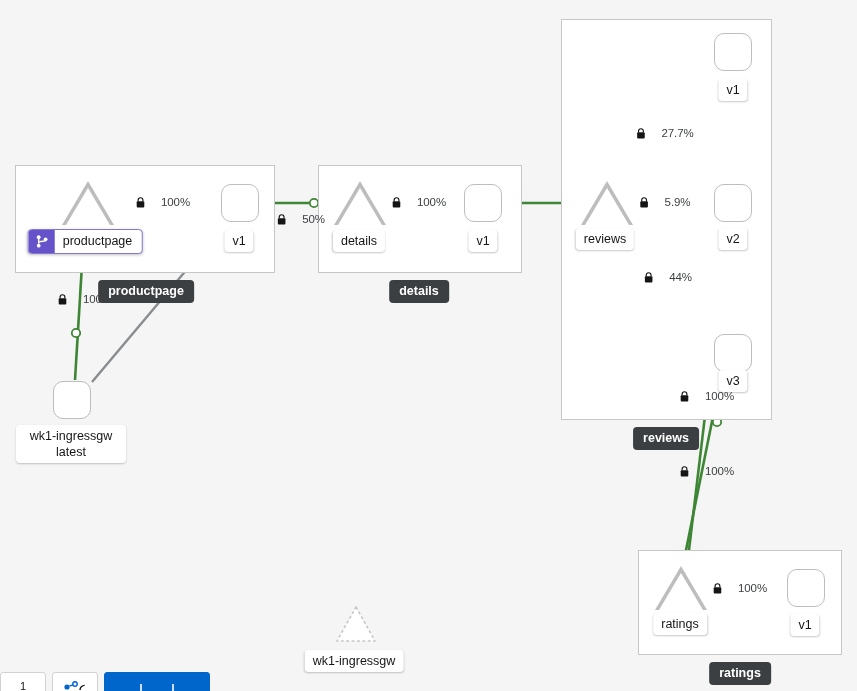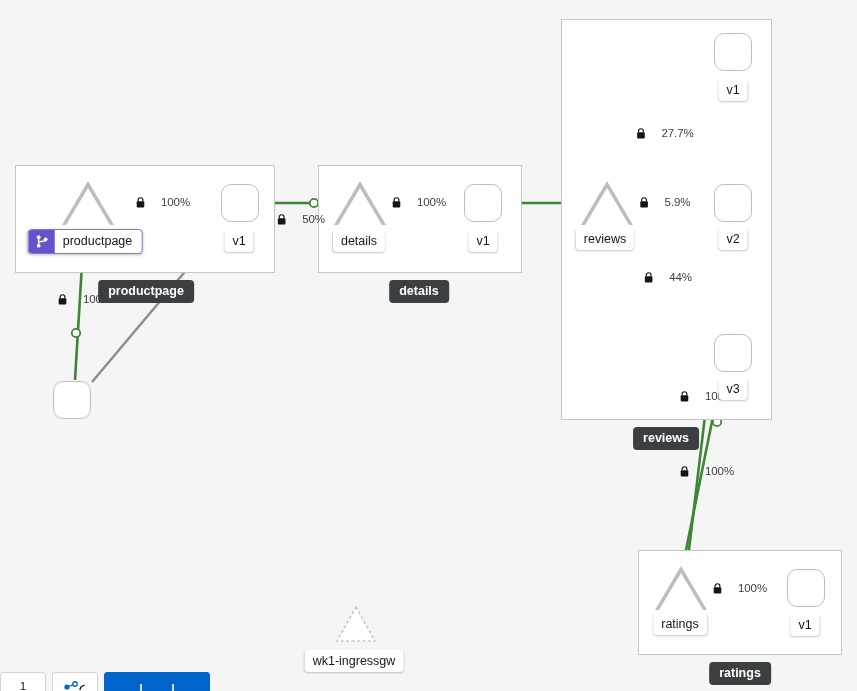--- a/index.html
+++ b/index.html
@@ -182,20 +182,22 @@
 
     <path d="M708,588 L783,588" stroke="#3e8635" stroke-width="2.6" fill="none" marker-end="url(#ah-green)"></path>
   </svg>
 
   <div class="group-box" style="left:15px;top:165px;width:260px;height:108px;"></div>
   <div class="group-box" style="left:318px;top:165px;width:204px;height:108px;"></div>
   <div class="group-box" style="left:561px;top:19px;width:211px;height:401px;"></div>
   <div class="group-box" style="left:638px;top:550px;width:204px;height:105px;"></div>
 
   <div class="wl-node" style="left:53px;top:381px;"></div>
+  <div class="node-label wide" style="left:71px;top:425px;width:94px;">wk1-ingressgw
+latest</div>
 
   <div class="svc-tri" style="left:62px;top:181px;">
     <div class="tri-outer"></div>
     <div class="tri-inner"></div>
   </div>
   <div class="node-label badged" style="left:85px;top:229px;">
     <span class="badge">
       <svg width="15" height="15" viewBox="0 0 16 16" fill="none">
         <circle cx="4.2" cy="3.4" r="2" fill="#fff"></circle>
         <circle cx="4.2" cy="12.4" r="2" fill="#fff"></circle>
@@ -225,21 +227,21 @@
   </div>
   <div class="node-label" style="left:605px;top:228px;">reviews</div>
 
   <div class="wl-node" style="left:714px;top:33px;"></div>
   <div class="node-label" style="left:733px;top:79px;">v1</div>
 
   <div class="wl-node" style="left:714px;top:184px;"></div>
   <div class="node-label" style="left:733px;top:228px;">v2</div>
 
   <div class="wl-node" style="left:714px;top:334px;"></div>
-  <div class="node-label" style="left:733px;top:378px;">v3</div>
+  <div class="node-label" style="left:733px;top:370px;">v3</div>
 
   <div class="svc-tri" style="left:655px;top:566px;">
     <div class="tri-outer"></div>
     <div class="tri-inner"></div>
   </div>
   <div class="node-label" style="left:680px;top:613px;">ratings</div>
 
   <div class="wl-node" style="left:787px;top:569px;"></div>
   <div class="node-label" style="left:805px;top:614px;">v1</div>
 

